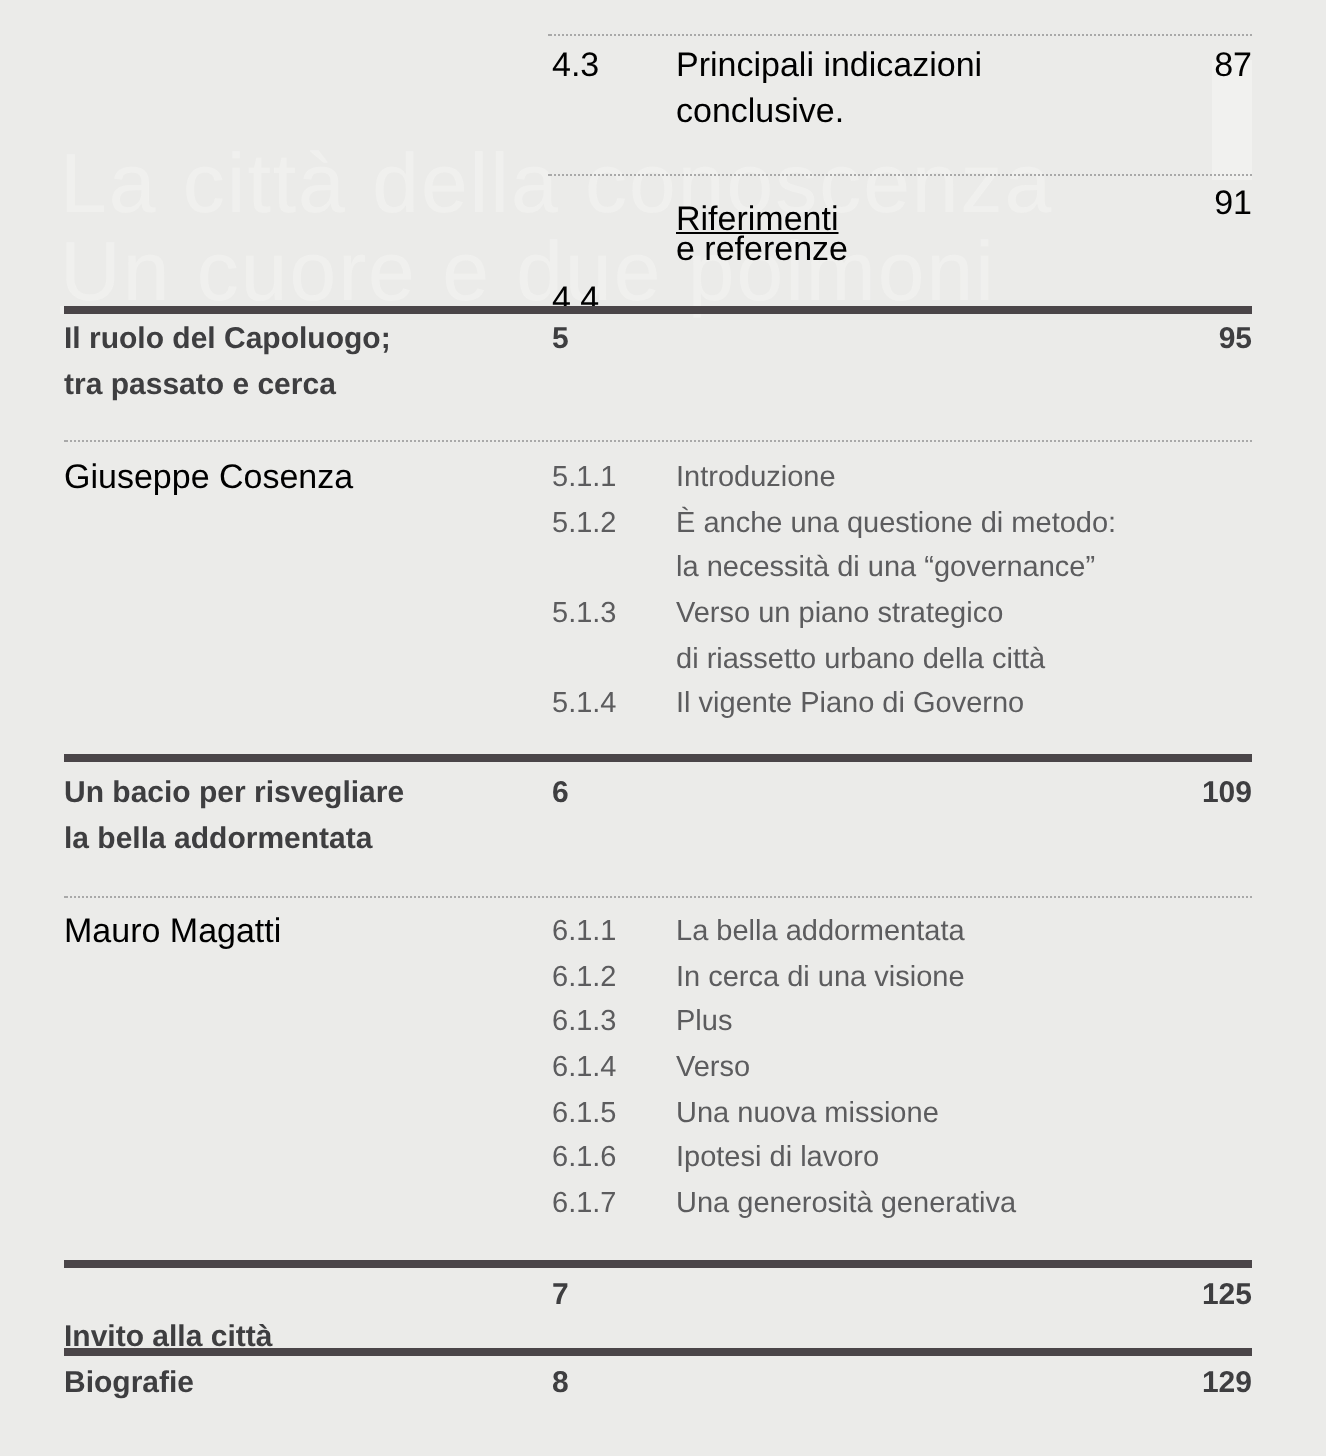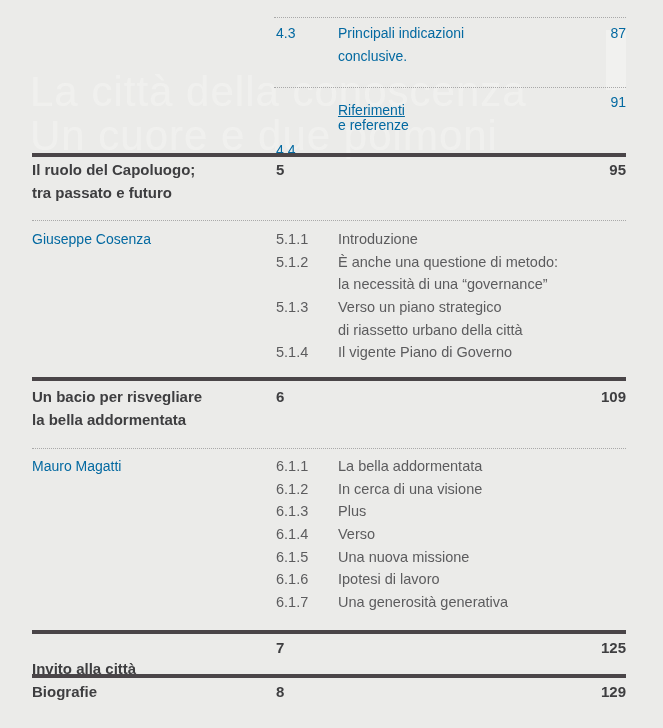--- a/index.html
+++ b/index.html
@@ -43,24 +43,24 @@
   }
   .rule {
     position: absolute;
     left: 32px;
     width: 594px;
     height: 4px;
     background: #4a4548;
   }
   .t {
     position: absolute;
-    font-size: 14px;
+    font-size: 17px;
     line-height: 22.7px;
     white-space: nowrap;
-    color: #0369a1;
+    color: #000000;
   }
   .bold {
     font-weight: bold;
     color: #3e3e40;
     font-size: 15px;
   }
   .right {
     text-align: right;
   }
   .sub {
@@ -97,21 +97,21 @@
   <div class="dotted" style="left:274px; top:87px; width:352px;"></div>
   <div class="t" style="left:276px; top:91px;margin-top:48px;">4.4</div>
   <div class="t" style="left:338px; top:99px;text-decoration:underline;">Riferimenti</div>
   <div class="t" style="left:338px; top:114px;">e referenze</div>
   <div class="t right" style="left:560px; width:66px; top:91px;">91</div>
 </div>
 
 <div>
   <div class="rule" style="top:153px;"></div>
   <div class="t bold" style="left:32px; top:159px;">Il ruolo del Capoluogo;</div>
-  <div class="t bold" style="left:32px; top:182px;">tra passato e futuro</div>
+  <div class="t bold" style="left:32px; top:182px;">tra passato e cerca</div>
   <div class="t bold" style="left:276px; top:159px;">5</div>
   <div class="t bold right" style="left:560px; width:66px; top:159px;">95</div>
 
   <div class="dotted" style="left:32px; top:220px; width:594px;"></div>
   <div class="t" style="left:32px; top:228px;">Giuseppe Cosenza</div>
 
   <div class="sub" style="left:276px; top:228px;">
     <div class="row">
       <span class="num">5.1.1</span>
       <span>Introduzione</span>

